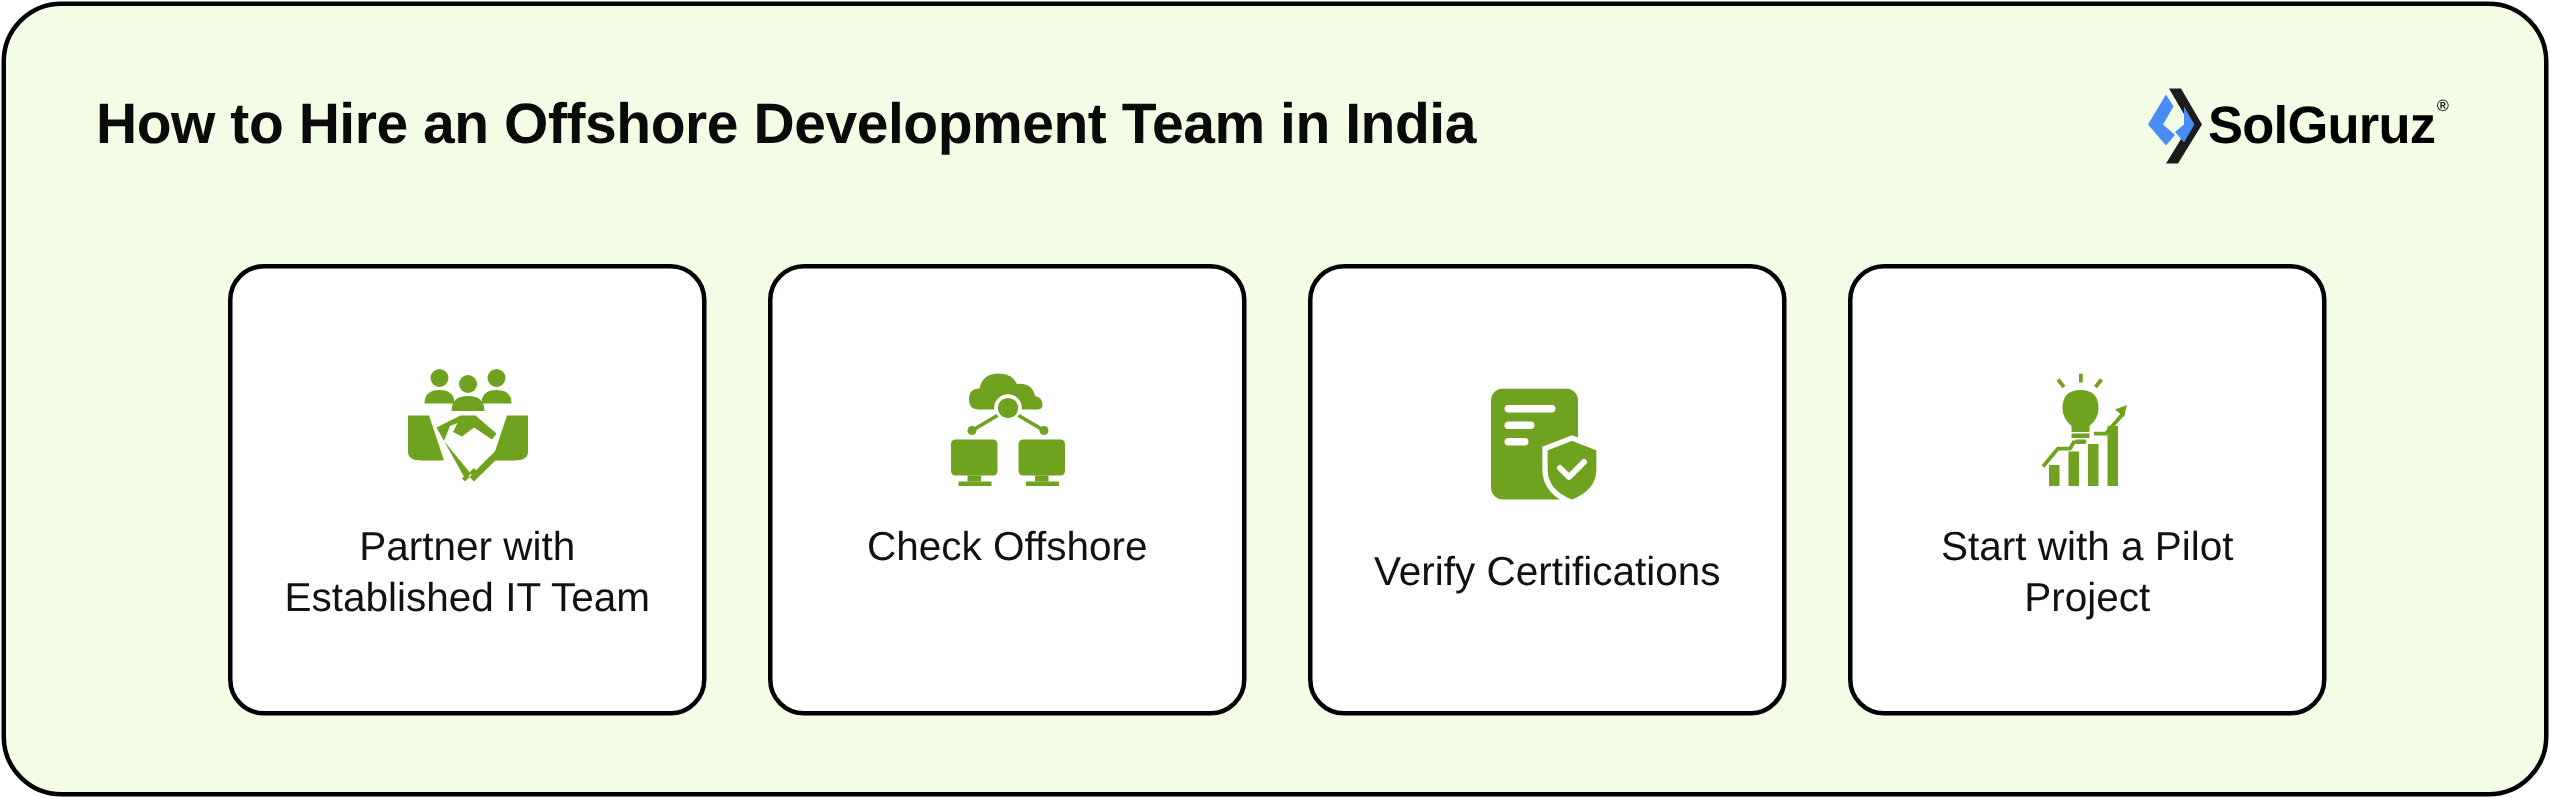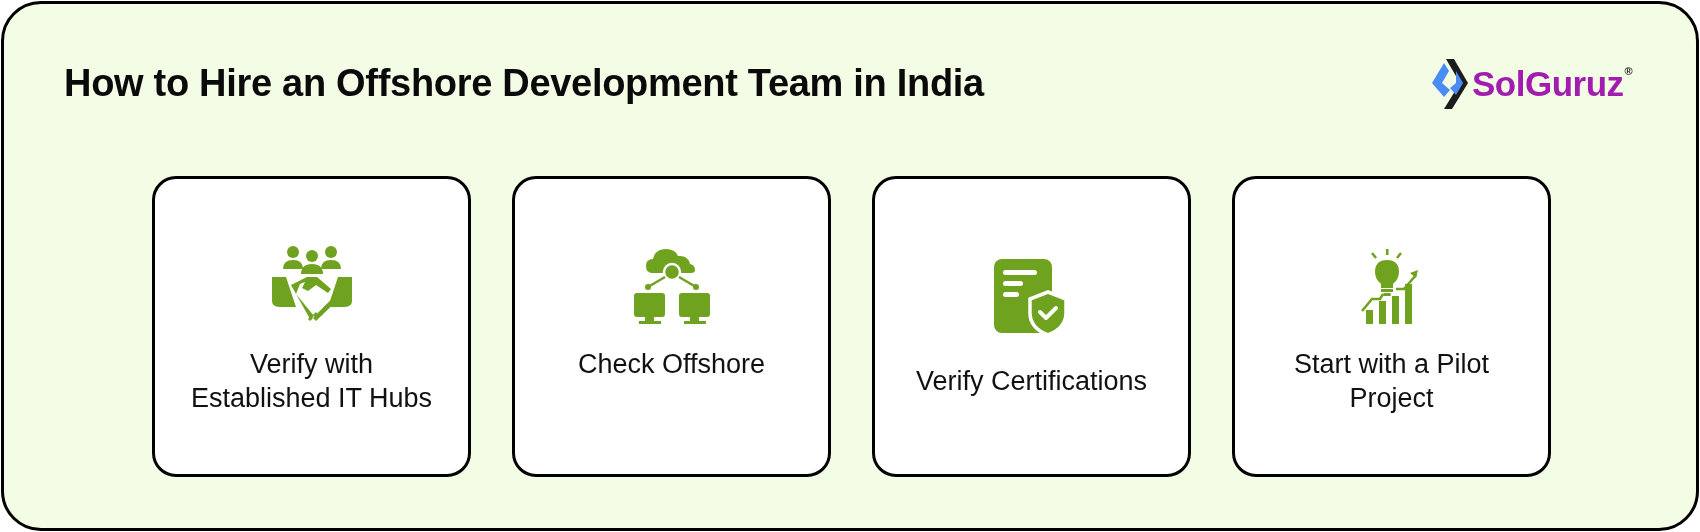--- a/index.html
+++ b/index.html
@@ -15,21 +15,21 @@
   .title {
     position: absolute; left: 60px; top: 58px;
     font-size: 38px; font-weight: 700; color: #0a0a0a; letter-spacing: -0.3px;
     white-space: nowrap;
   }
   .logo {
     position: absolute; left: 1428px; top: 53px; height: 54px;
     display: flex; align-items: center;
   }
   .logo-text {
-    font-size: 35px; font-weight: 700; color: #a21caf; margin-left: 4px; letter-spacing: -0.5px;
+    font-size: 35px; font-weight: 700; color: #000000; margin-left: 4px; letter-spacing: -0.5px;
   }
   .logo-reg {
     font-size: 11px; font-weight: 700; color: #1c1c1c; align-self: flex-start; margin-top: 8px; margin-left: 1px;
   }
   .card {
     position: absolute; top: 172px; width: 313px; height: 295px;
     background: #ffffff; border: 3px solid #000; border-radius: 24px;
   }
   .card .icon {
     position: absolute; left: 50%; transform: translateX(-50%);
@@ -69,22 +69,22 @@
         <path d="M0 32 h14 l10 30 l-15 0 q-9 0 -9 -6 z"></path>
         <path d="M80 32 h-14 l-10 30 l15 0 q9 0 9 -6 z"></path>
         <path d="M19 40 l16 -8 h10 l14 12 l-3 4 l-12 -8 l-8 6 l-6 -3 l3 -6 l-5 2 l-4 10 l18 22 l-4 3 z"></path>
         <path d="M40 72 l-3 3 m8 -7 l-3 3" stroke="#6FA21E" stroke-width="3"></path>
         <path d="M44 76 l-3 -3 l14 -14 l3 3 z"></path>
         <path d="M49 71 l-3 -3 l12 -12 l3 3 z"></path>
         <path d="M54 66 l-3 -3 l10 -10 l3 3 z"></path>
       </g>
     </svg>
     <div class="label" style="top:168px;">
-      <div>Verify with</div>
-      <div>Established IT Hubs</div>
+      <div>Partner with</div>
+      <div>Established IT Team</div>
     </div>
   </div>
 
   <div class="card" style="left:508px;">
     <svg class="icon" style="top:66px;" width="80" height="80" viewBox="0 0 80 80">
       <g fill="#6FA21E">
         <path d="M20 28 q-6 0 -6 -7 q0 -7 7 -7 q2 -10 13 -10 q9 0 12 7 q10 -1 12 8 q5 1 5 6 q0 3 -4 3 z"></path>
         <circle cx="40" cy="27" r="8" stroke="#ffffff" stroke-width="2.5"></circle>
         <circle cx="16" cy="42" r="3"></circle>
         <circle cx="64" cy="42" r="3"></circle>

